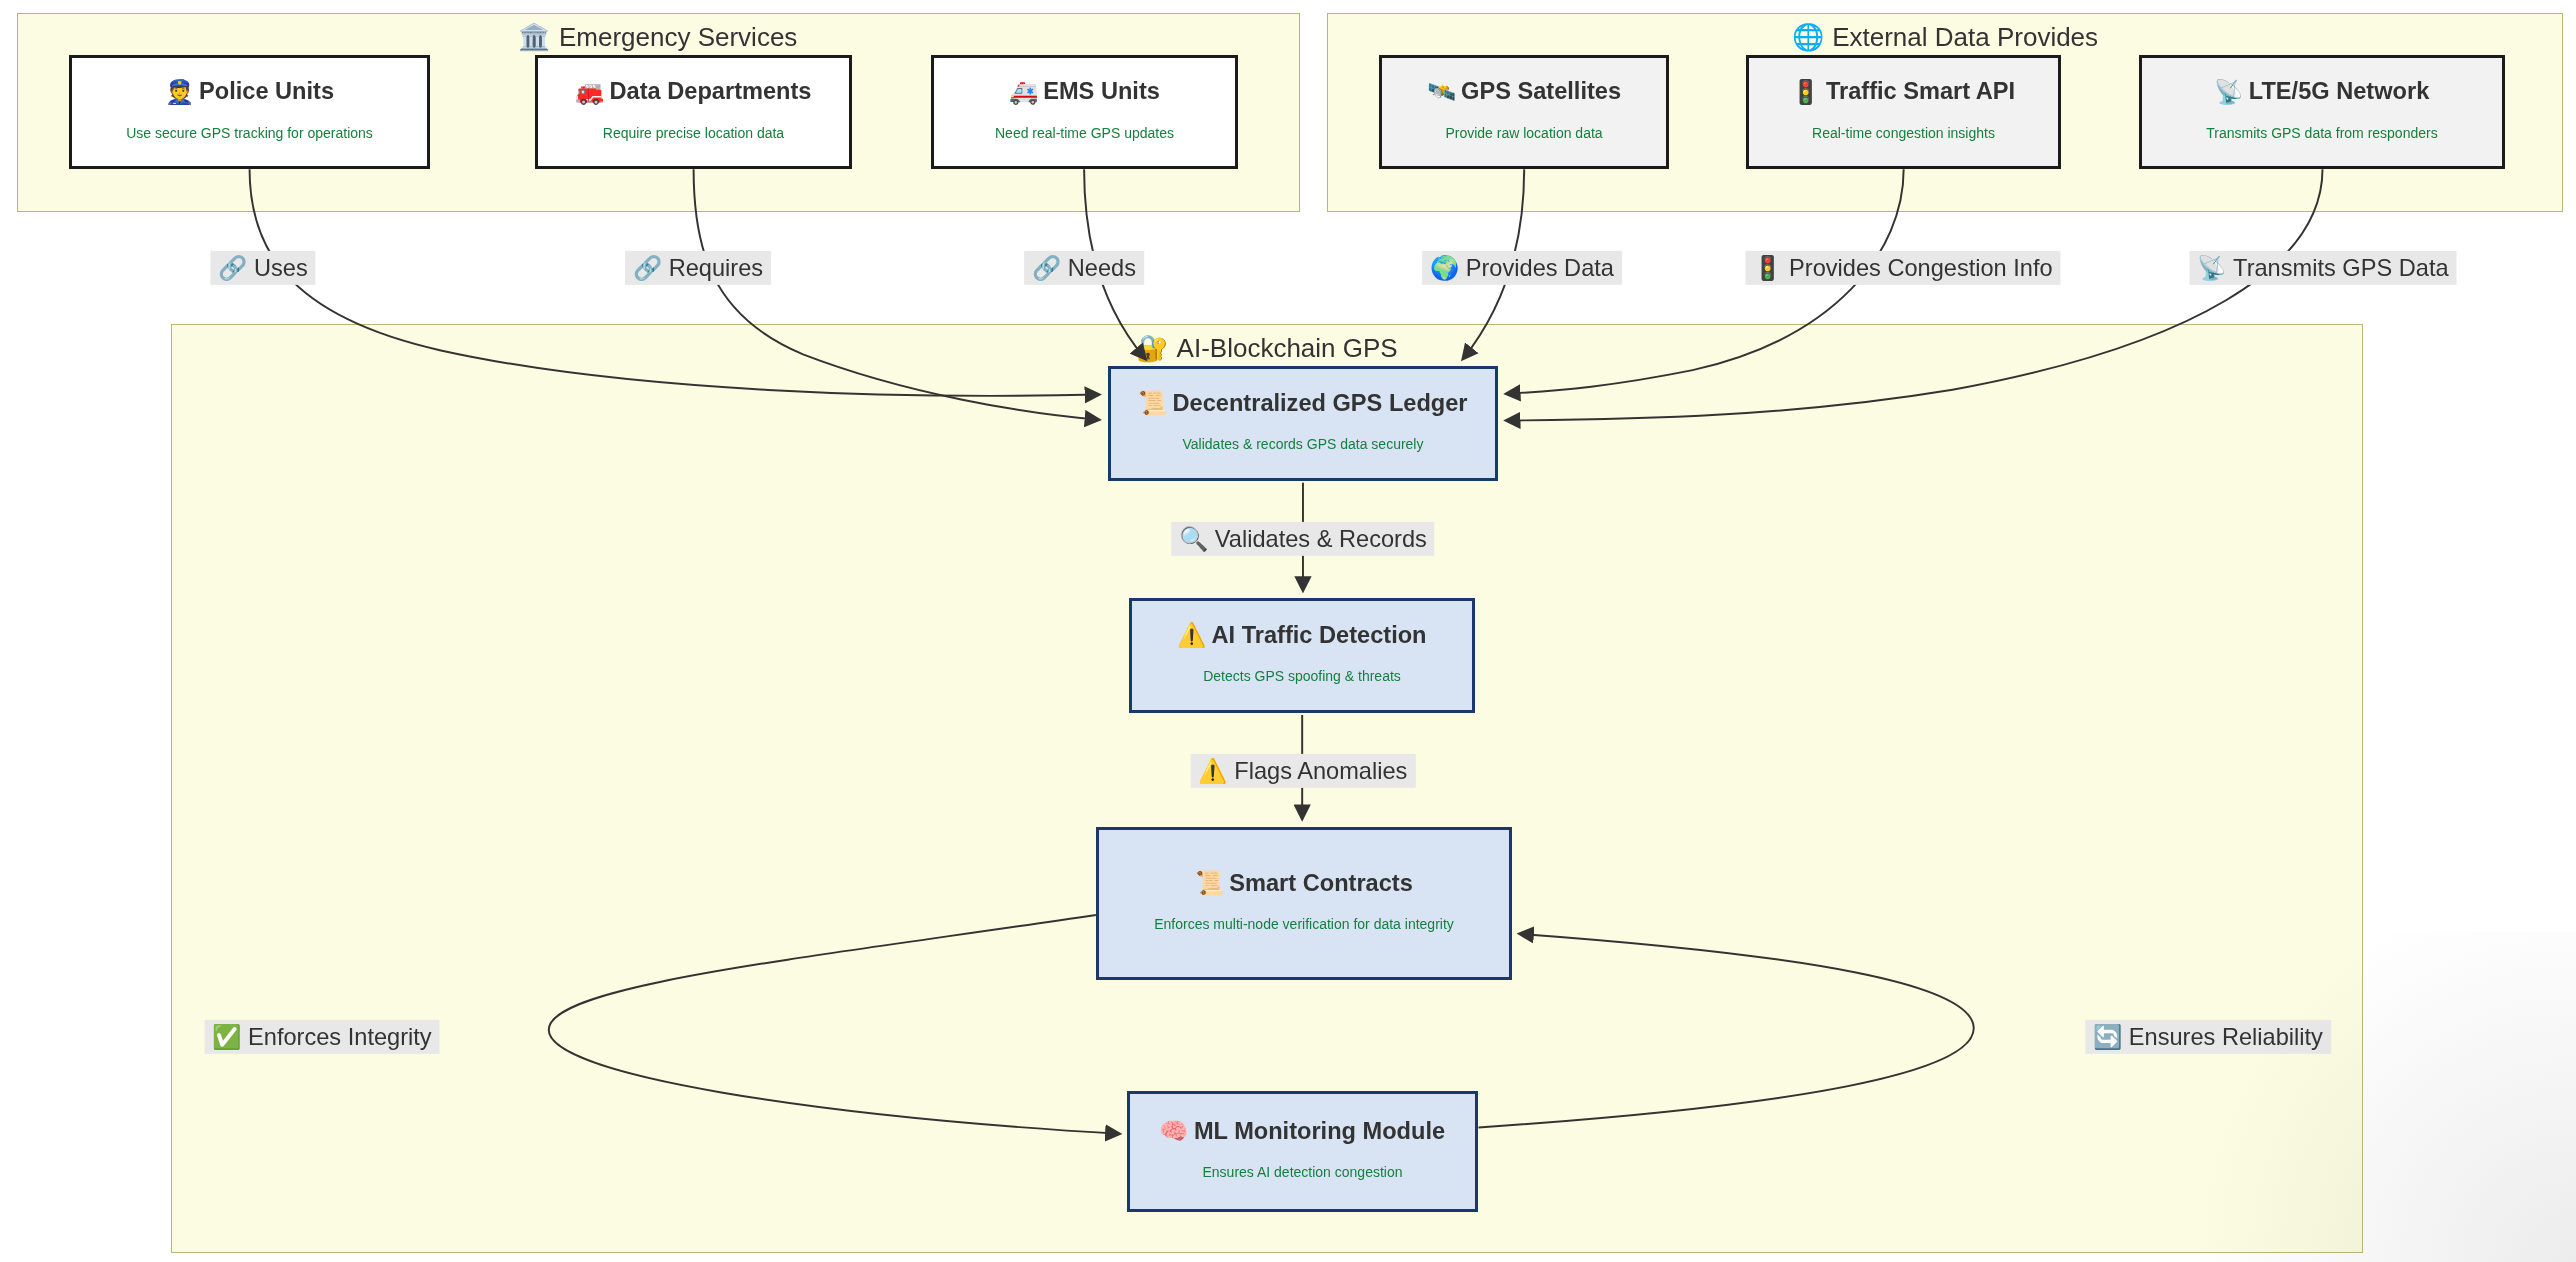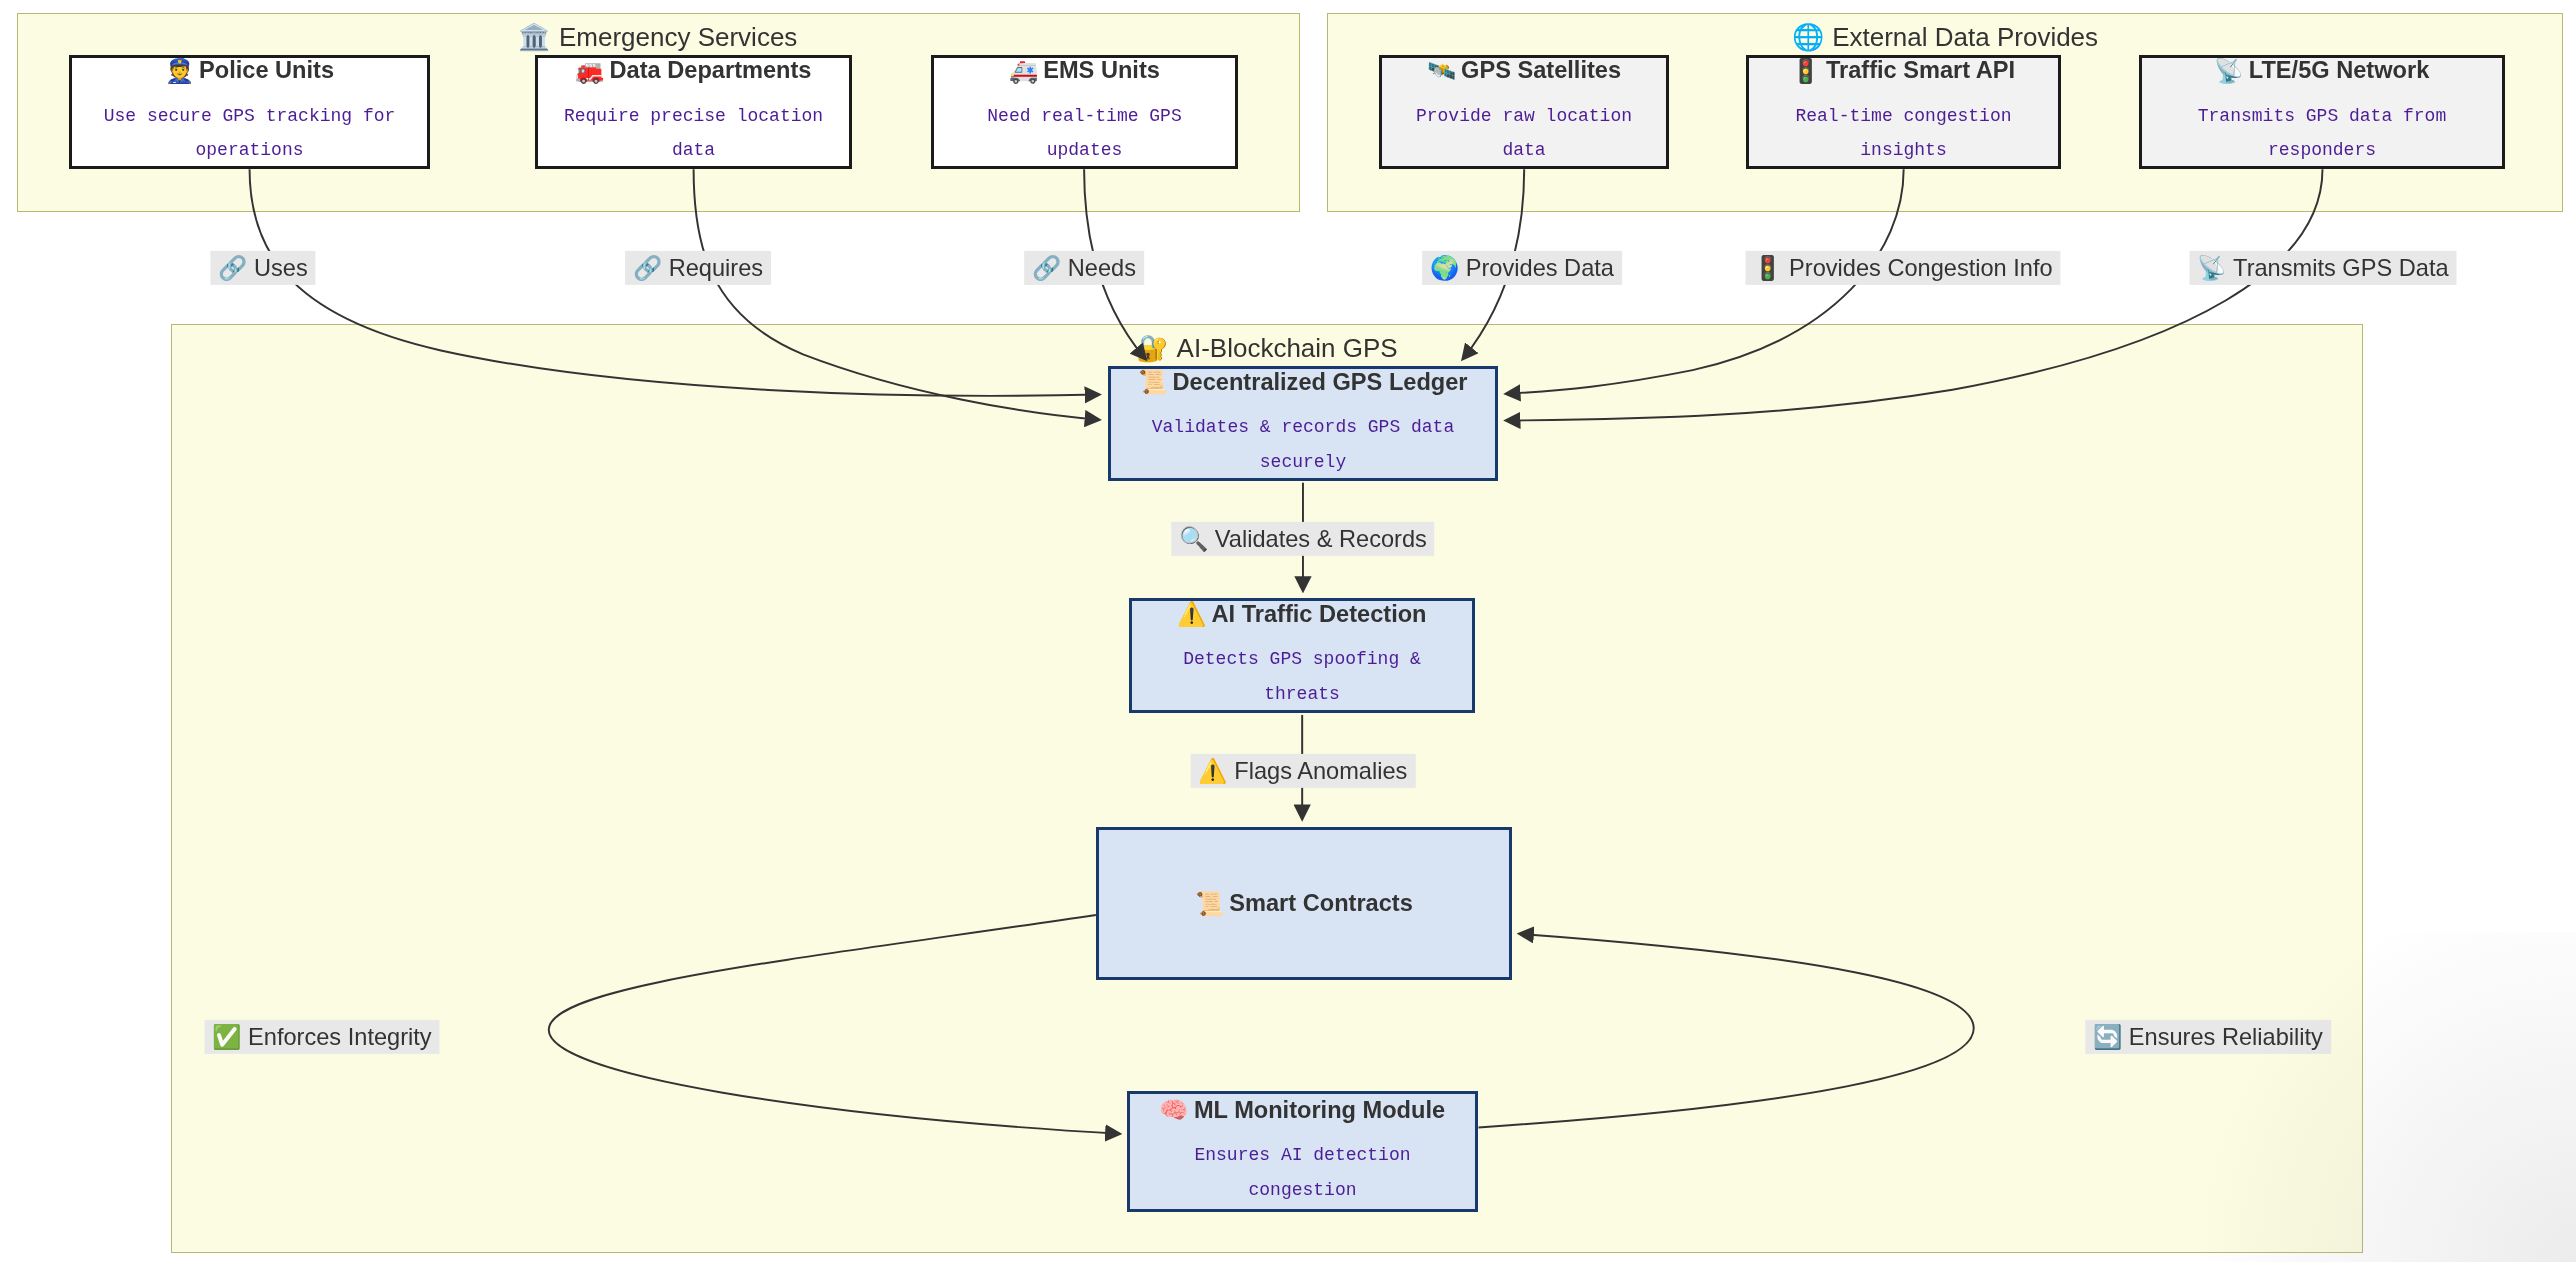--- a/index.html
+++ b/index.html
@@ -15,21 +15,21 @@
   #sg-blockchain{left:171px;top:324px;width:2190px;height:927px;}
 
   
   #edges{position:absolute;left:0;top:0;z-index:1;}
   #edges path.edge{fill:none;stroke:#333333;stroke-width:2.5px;}
 
   
   .node{position:absolute;display:flex;flex-direction:column;align-items:center;justify-content:center;
         gap:14px;text-align:center;z-index:2;box-sizing:border-box;padding:7.9px 12.6px;}
   .node .title{font-size:23.6px;font-weight:bold;color:#333;display:flex;align-items:center;gap:4.7px;white-space:nowrap;}
-  .node .desc{font-size:18px;color:#4c1d95;line-height:1.9;font-family:Liberation Mono, monospace;}
+  .node .desc{font-size:14px;color:#15803d;line-height:1.9;}
   .white-node{background:#ffffff;border:3.1px solid #1b1b1b;}
   .gray-node{background:#f2f2f2;border:3.1px solid #1b1b1b;}
   .blue-node{background:#d8e4f4;border:3.1px solid #17396b;}
 
   #node-police{left:69px;top:55px;width:361px;height:114px;}
   #node-fire{left:535px;top:55px;width:317px;height:114px;}
   #node-ems{left:931px;top:55px;width:307px;height:114px;}
   #node-gps{left:1379px;top:55px;width:290px;height:114px;}
   #node-traffic{left:1746px;top:55px;width:315px;height:114px;}
   #node-lte{left:2139px;top:55px;width:366px;height:114px;}
@@ -154,20 +154,21 @@
         <span>⚠️</span>
         <span>AI Traffic Detection</span>
       </div>
     <div class="desc">Detects GPS spoofing &amp; threats</div>
   </div>
   <div class="node blue-node" id="node-smart">
     <div class="title">
         <span>📜</span>
         <span>Smart Contracts</span>
       </div>
+    <div class="desc">Enforces multi-node verification for data integrity</div>
   </div>
   <div class="node blue-node" id="node-ml">
     <div class="title">
         <span>🧠</span>
         <span>ML Monitoring Module</span>
       </div>
     <div class="desc">Ensures AI detection congestion</div>
   </div>
 
   <div class="edge-label" id="lbl-uses">

